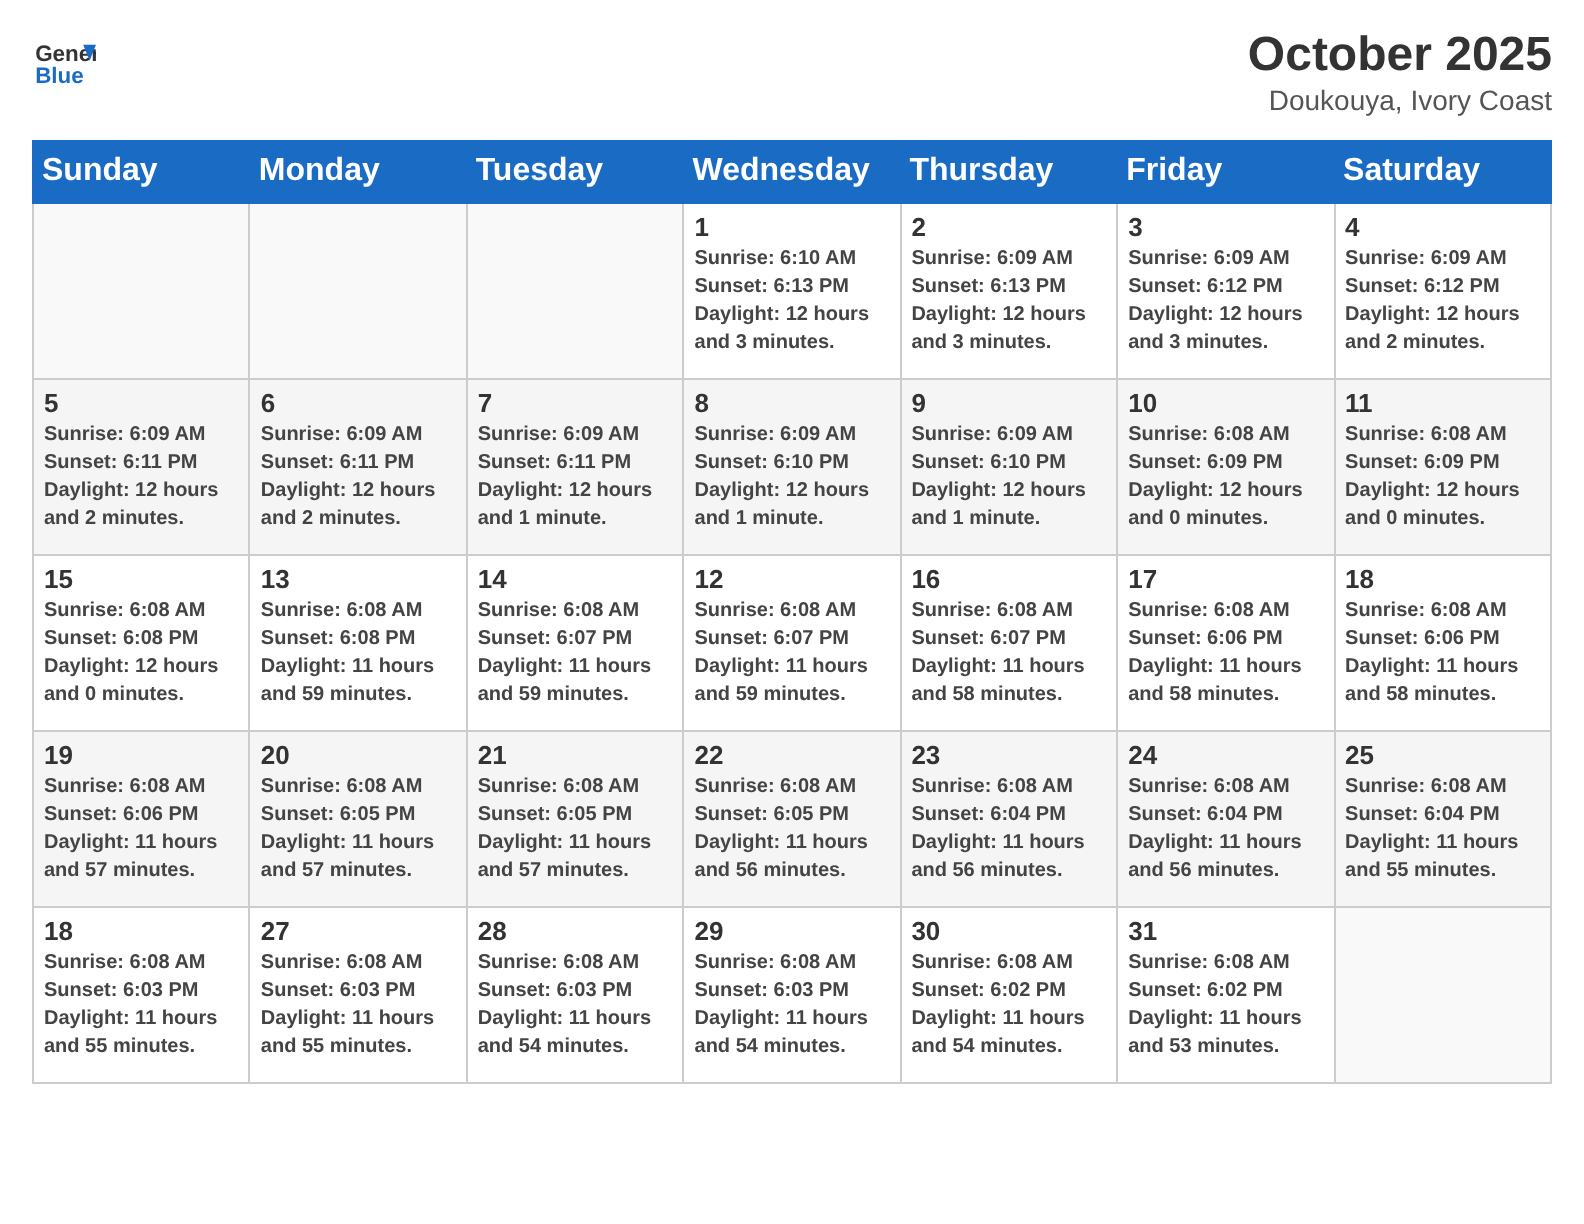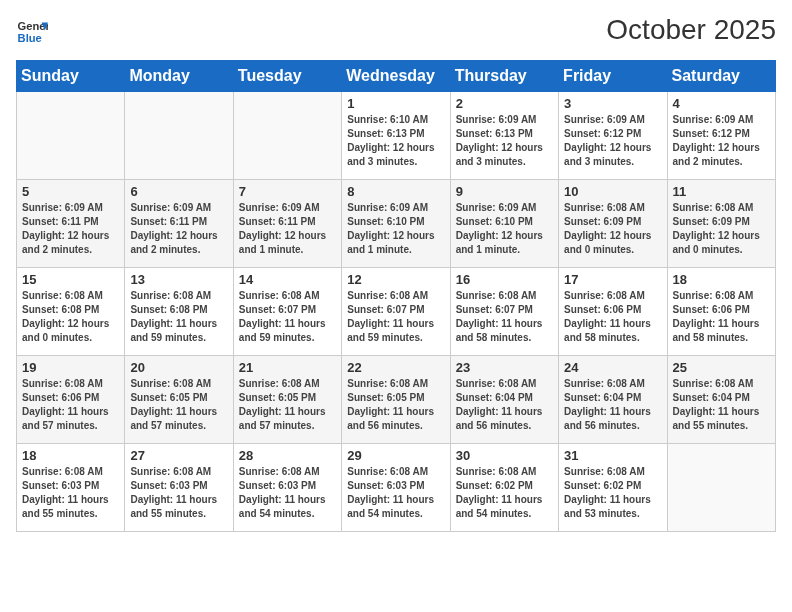--- a/index.html
+++ b/index.html
@@ -22,22 +22,22 @@
       gap: 4px;
     }
     .logo-icon {
       width: 32px;
       height: 32px;
     }
     .title-block {
       text-align: right;
     }
     .month-title {
-      font-size: 28px;
-      font-weight: normal;
+      font-size: 24px;
+      font-weight: bold;
       color: #333;
       line-height: 1;
     }
     .subtitle {
       font-size: 14px;
       color: #555;
       margin-top: 2px;
     }
     table {
       width: 100%;
@@ -91,20 +91,21 @@
 <div class="header">
   <div class="logo">
     <svg class="logo-icon" viewBox="0 0 40 40">
       <text x="2" y="18" font-size="14" font-weight="bold" fill="#333" font-family="Arial">General</text>
       <text x="2" y="32" font-size="14" font-weight="bold" fill="#1a6bc4" font-family="Arial">Blue</text>
       <polygon points="32,8 40,8 36,18" fill="#1a6bc4"></polygon>
     </svg>
   </div>
   <div class="title-block">
     <div class="month-title">October 2025</div>
+    <div class="subtitle">Doukouya, Ivory Coast</div>
   </div>
 </div>
 
 <table>
   <thead>
     <tr>
     <th>Sunday</th>
         <th>Monday</th>
         <th>Tuesday</th>
         <th>Wednesday</th>

